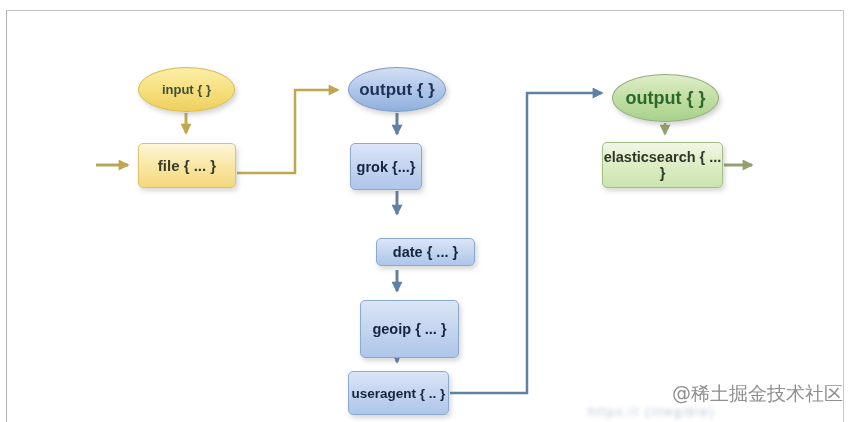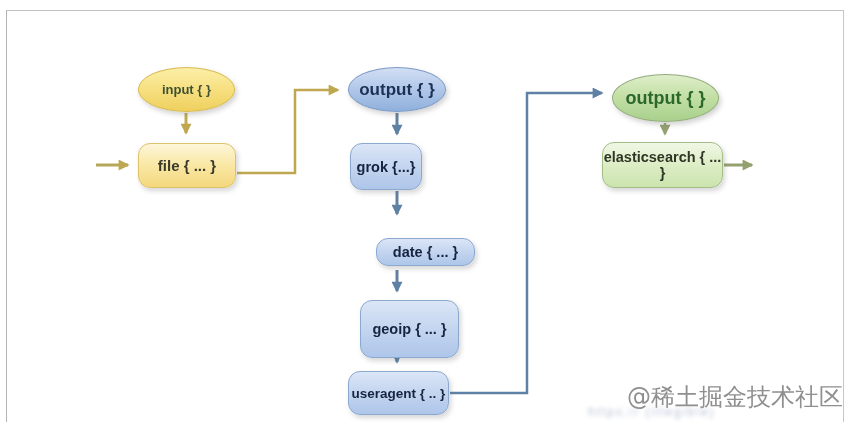--- a/index.html
+++ b/index.html
@@ -57,21 +57,21 @@
   }
   .ellipse.green {
     background: linear-gradient(180deg, #deeeca 0%, #c4e0a6 45%, #a8d08c 100%);
     border: 1.5px solid #93ab7c;
     color: #2c672c;
     font-size: 18px;
   }
 
   
   .box {
-    border-radius: 12px;
+    border-radius: 5px;
     font-weight: 600;
     box-shadow: 2px 3px 5px rgba(110,110,110,0.28);
   }
   .box.yellow {
     background: linear-gradient(180deg, #fdf6d8 0%, #f9e7a4 50%, #f4d87d 100%);
     border: 1px solid #dcc268;
     color: #3a3a2b;
     font-size: 15px;
   }
   .box.blue {
@@ -94,21 +94,21 @@
   #node-date         { left: 348px; top: 238px; width: 99px;  height: 28px; margin-left: 28px; }
   #node-geoip        { left: 360px; top: 300px; width: 99px;  height: 58px; }
   #node-useragent    { left: 348px; top: 371px; width: 101px; height: 44px; font-size: 13.5px; }
   #node-output       { left: 612px; top: 74px;  width: 107px; height: 48px; }
   #node-elasticsearch{ left: 602px; top: 142px; width: 121px; height: 46px; }
 
   .watermark {
     position: absolute;
     right: 13px;
     top: 381px;
-    font-size: 24px;
+    font-size: 19px;
     color: #8f8f8f;
     font-family: "DejaVu Sans", "Liberation Sans", sans-serif;
     white-space: nowrap;
   }
 
   .blurred-url {
     position: absolute;
     right: 6px;
     top: 405px;
     width: 262px;

